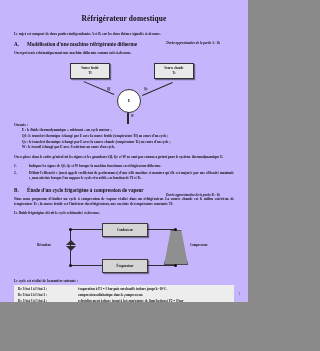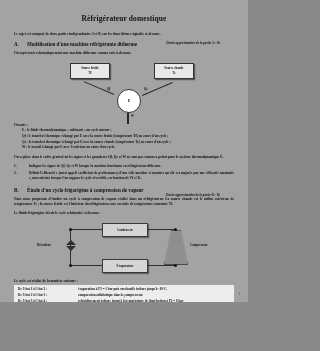--- a/index.html
+++ b/index.html
@@ -10,21 +10,21 @@
   body {
     width: 248px;
     height: 351px;
     overflow: hidden;
     font-family: "Liberation Serif", serif;
   }
   .page {
     position: relative;
     width: 248px;
     height: 302px;
-    background: #a3a3a3;
+    background: #c4b5fd;
     box-sizing: border-box;
     padding: 11px 14px 12px 14px;
     overflow: hidden;
   }
 
   
   .doc-title {
     text-align: center;
     font-weight: bold;
     font-size: 7.4px;

